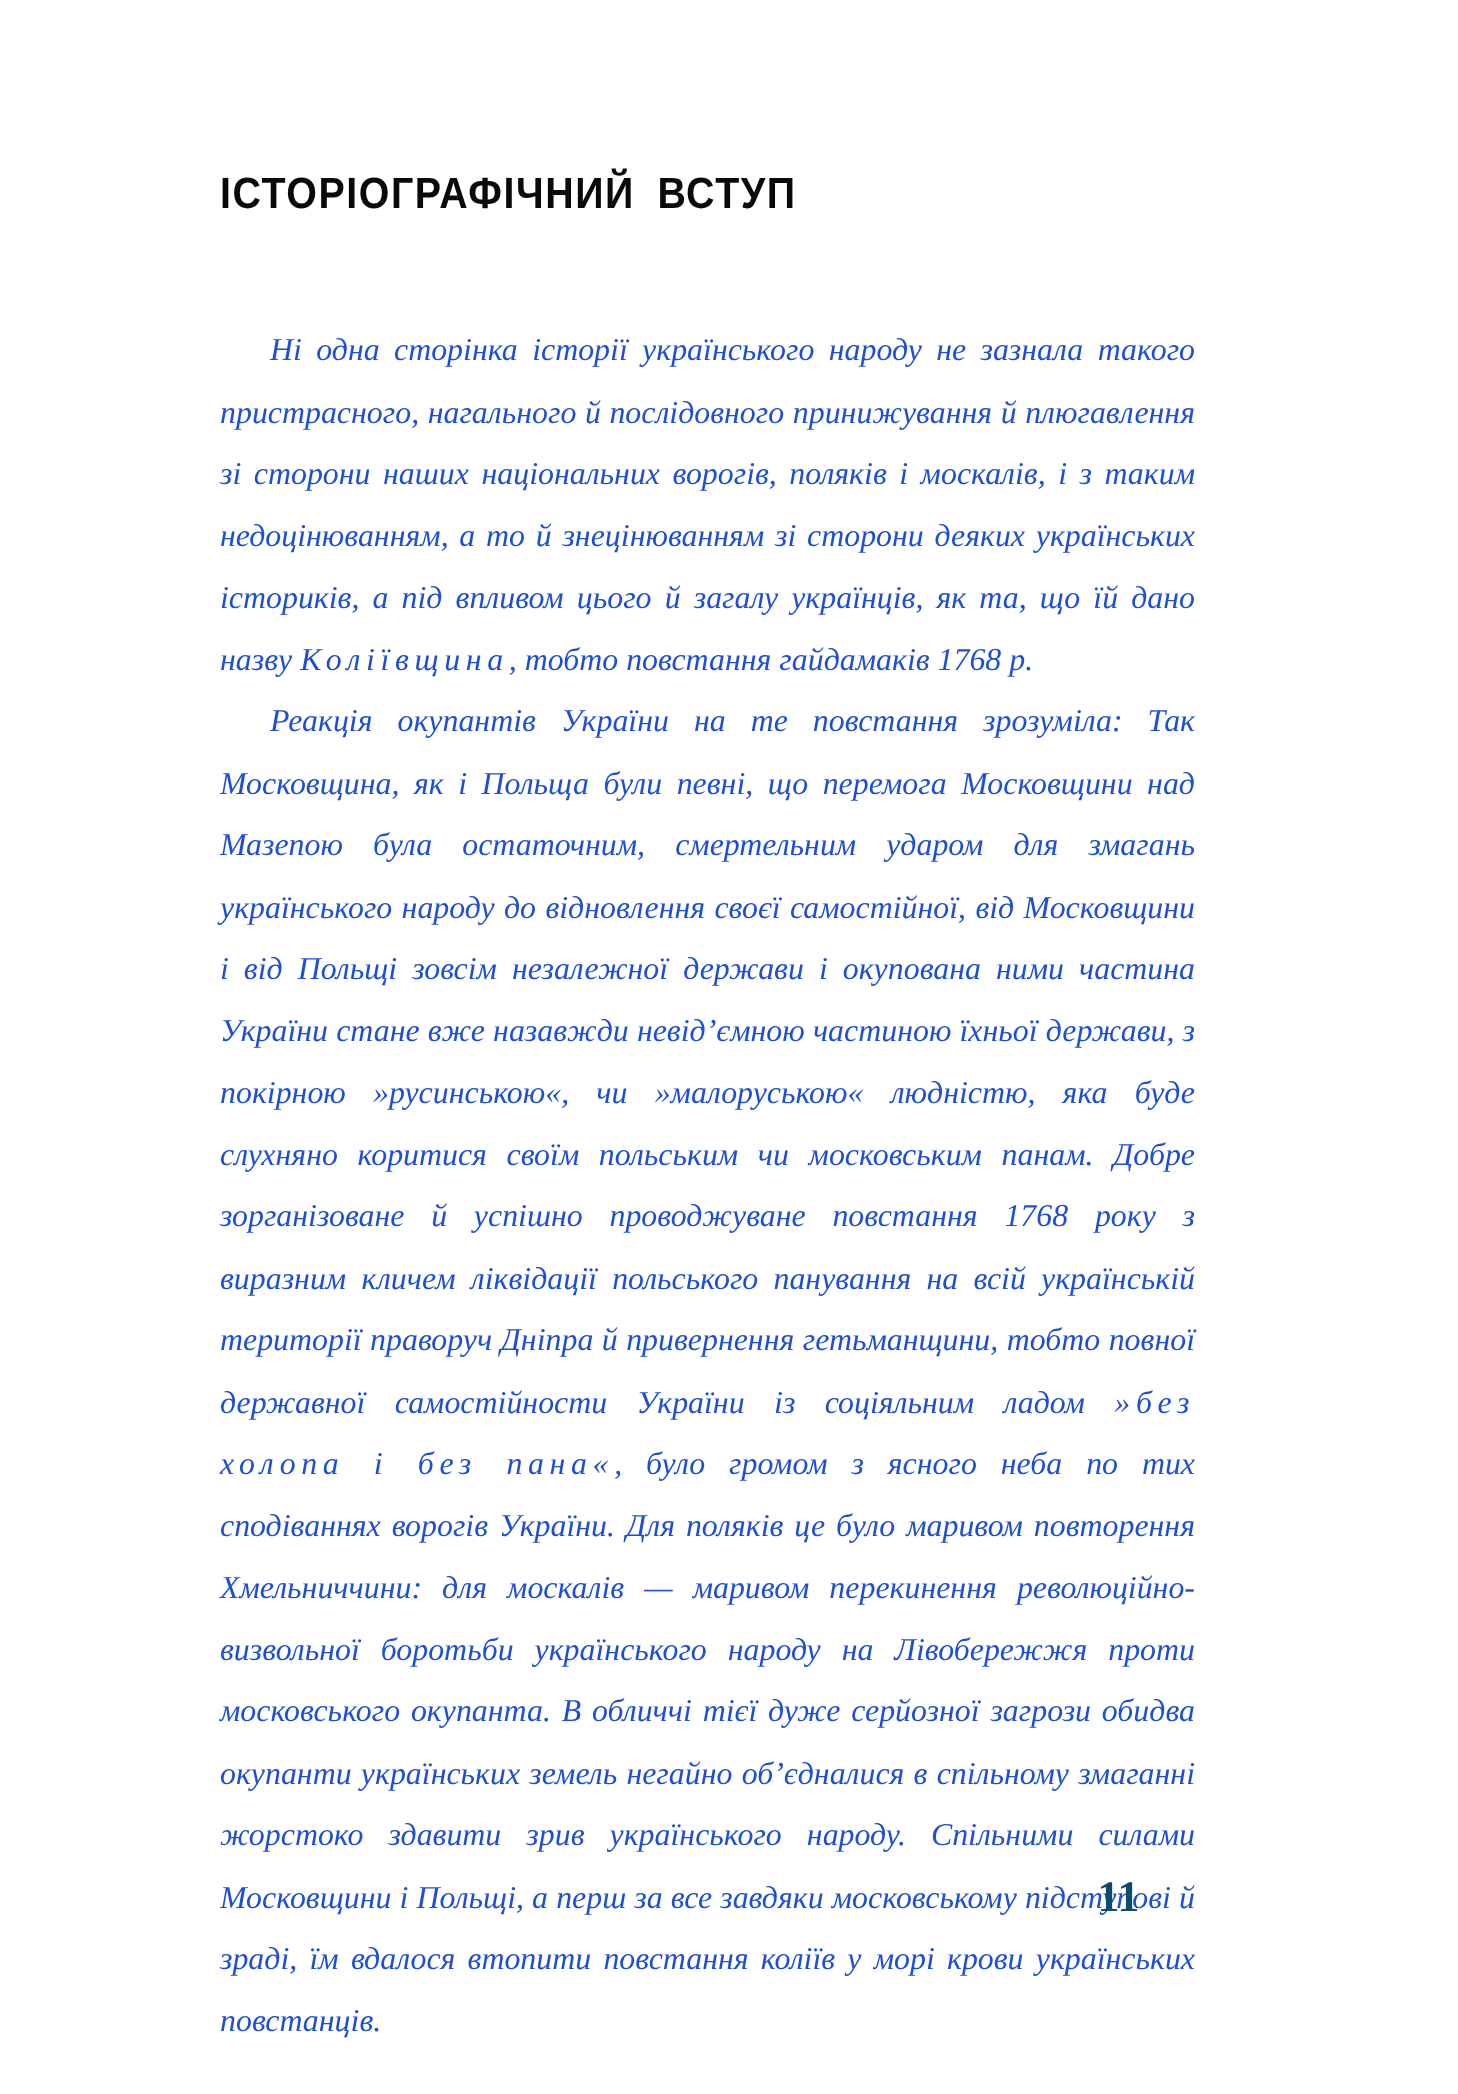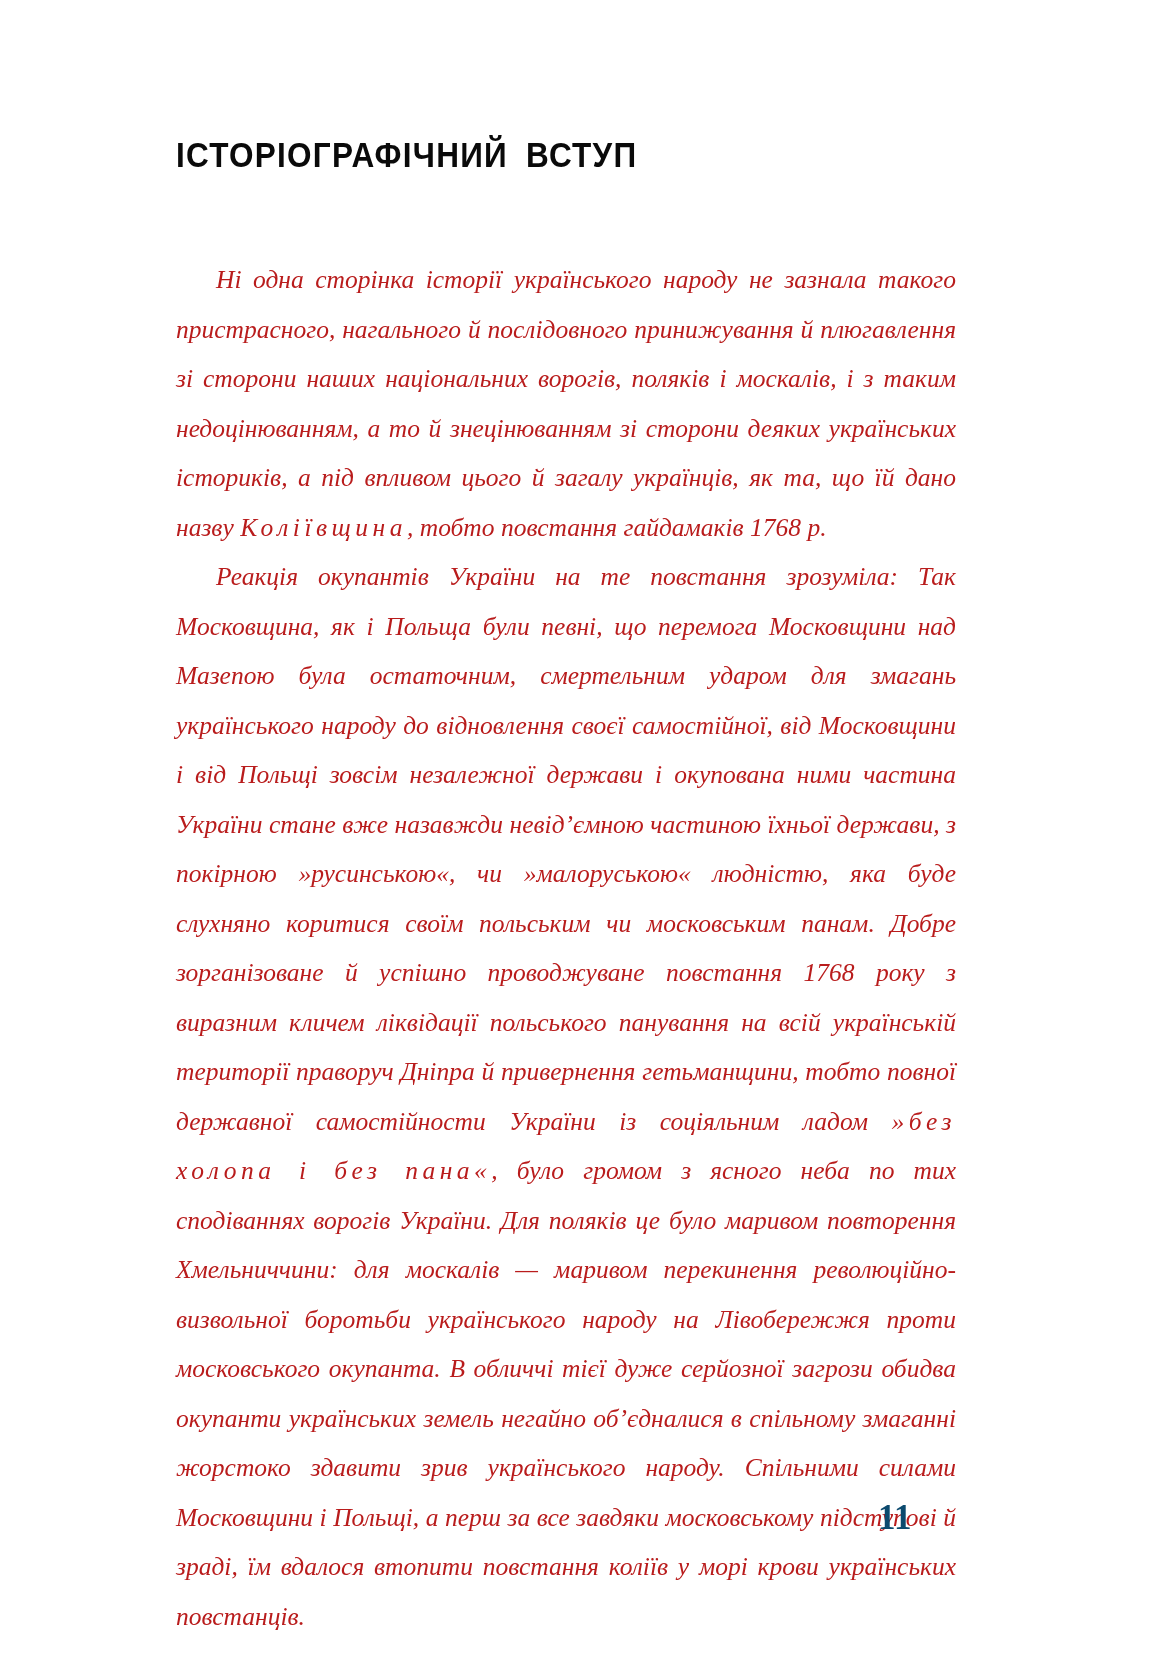--- a/index.html
+++ b/index.html
@@ -39,21 +39,21 @@
     left: 176px;
     top: 255px;
     width: 780px;
   }
 
   .para {
     font-family: "Liberation Serif", "DejaVu Serif", serif;
     font-style: italic;
     font-size: 25.5px;
     line-height: 49.5px;
-    color: #b91c1c;
+    color: #1d4ed8;
     text-align: justify;
     text-justify: inter-word;
     margin: 0;
     text-indent: 40px;
     -webkit-hyphens: none;
     hyphens: none;
   }
 
   .para + .para {
     margin-top: 0;

